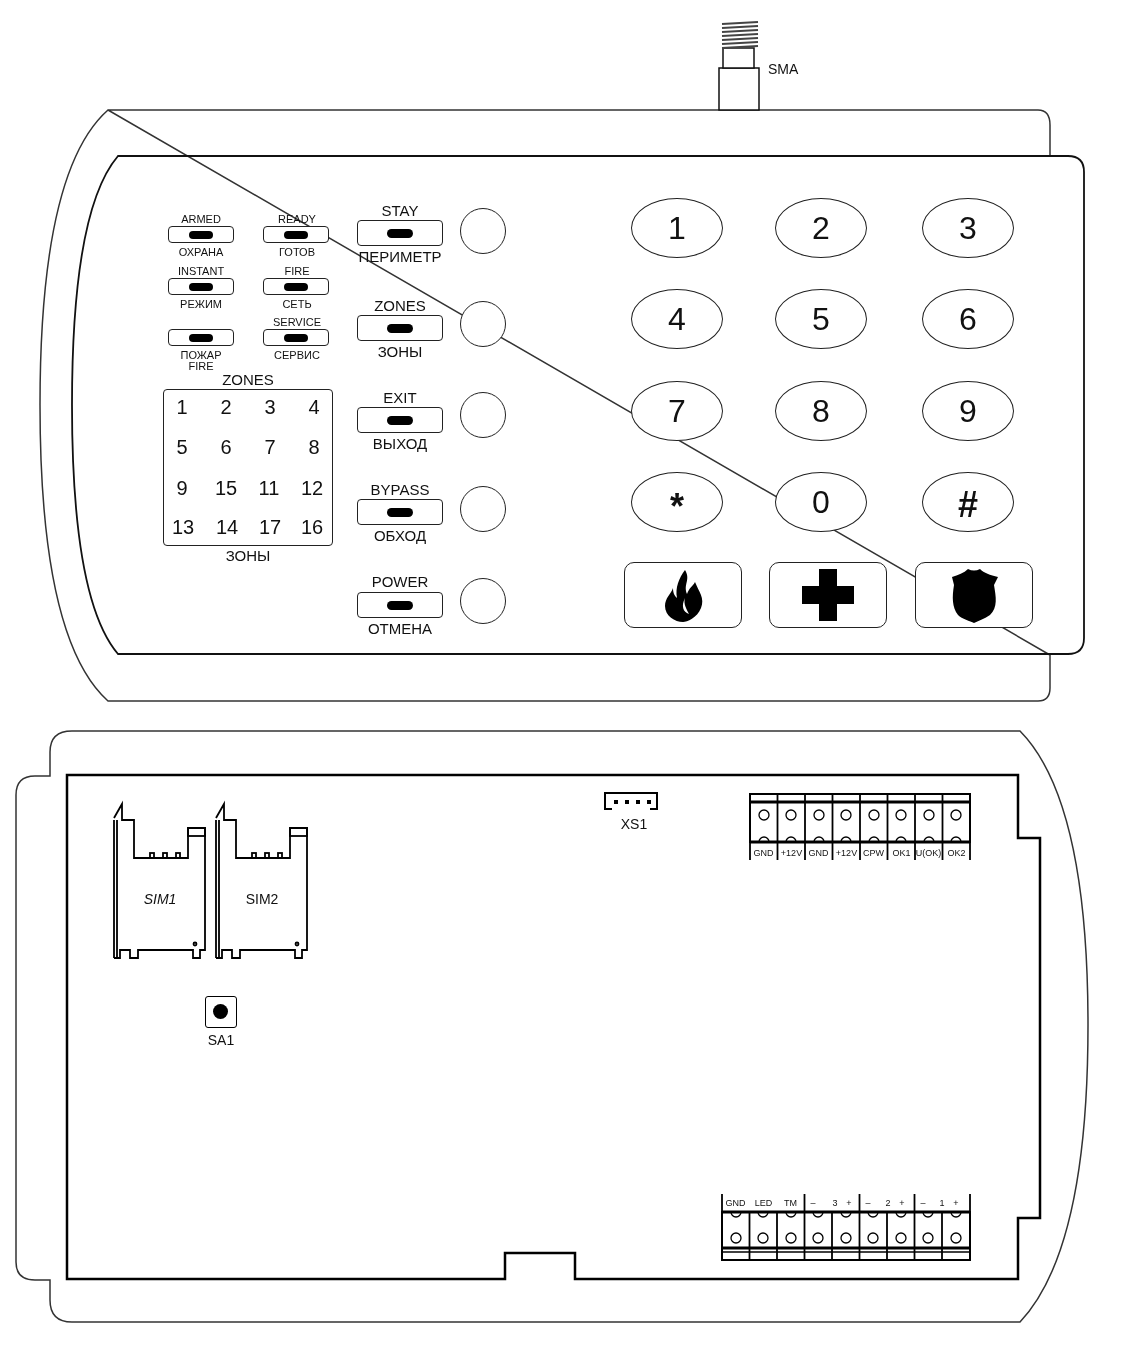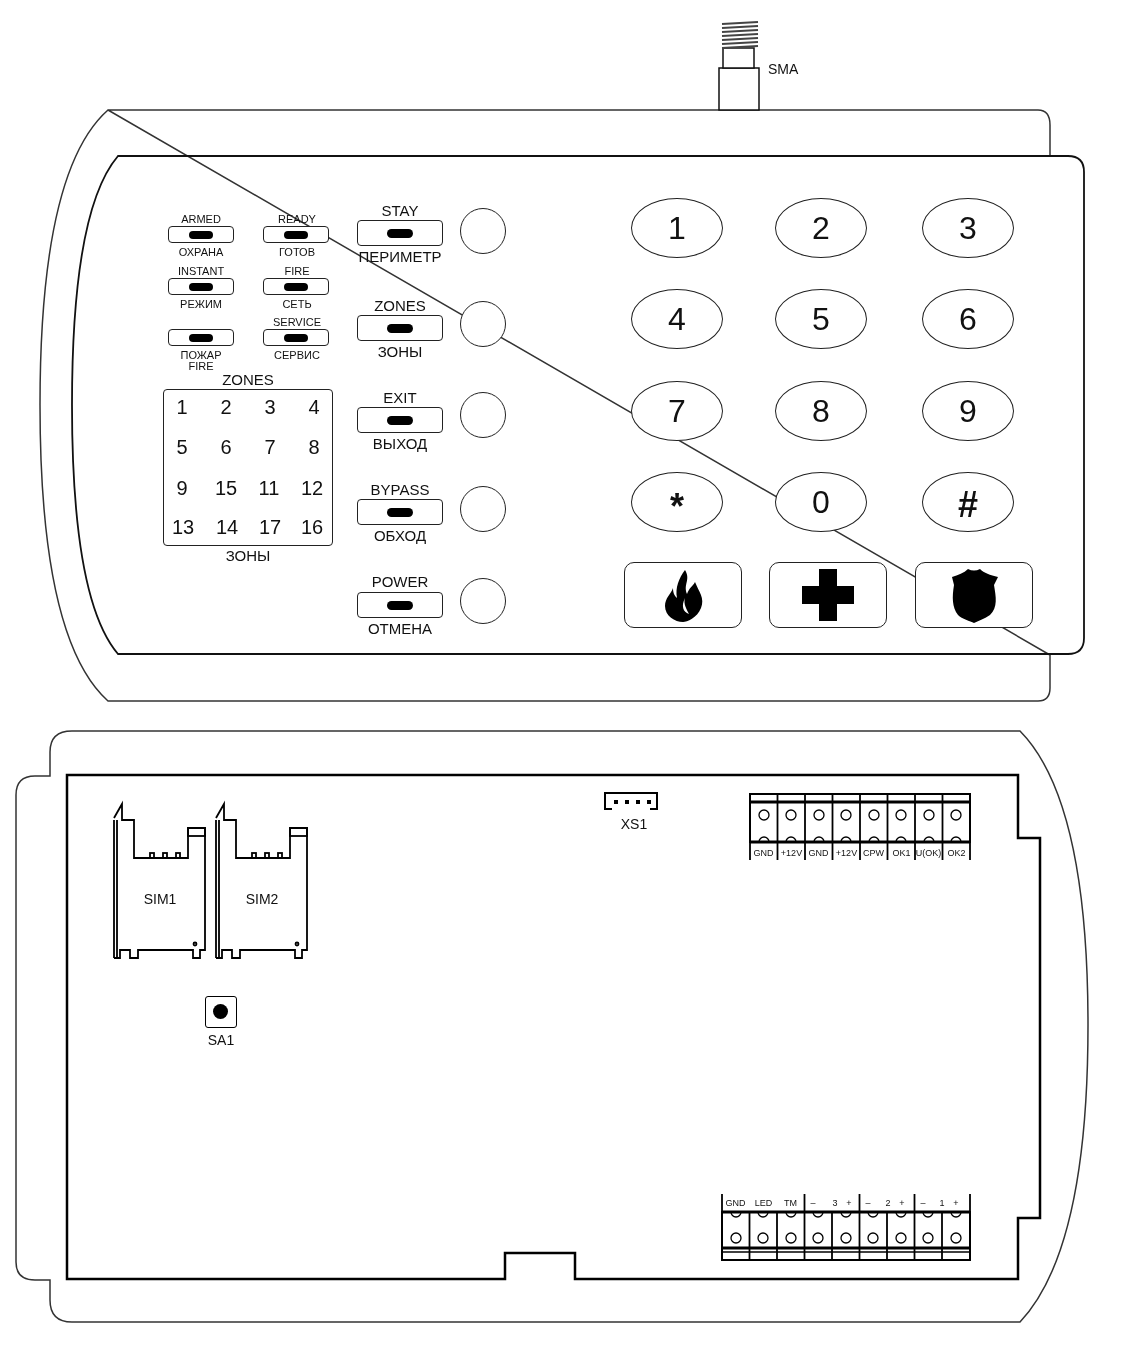--- a/index.html
+++ b/index.html
@@ -208,21 +208,21 @@
 
     <path d="M108 20 L108 158 M111 20 L111 158"></path>
     <path d="M108 18 L116 4 L116 20 L128 20 L128 58 L182 58 L182 28 L199 28 L199 150 L194 150 L194 158 L187 158 L187 150 L132 150 L132 158 L124 158 L124 150 L114 150 L114 158 L108 158"></path>
     <rect x="182" y="28" width="17" height="8"></rect>
     <rect x="144" y="53" width="4" height="5"></rect>
       <rect x="157" y="53" width="4" height="5"></rect>
       <rect x="170" y="53" width="4" height="5"></rect>
     <circle cx="189" cy="144" r="1.5"></circle>
   </g>
 </svg>
-<div class="pcb-label" style="left:130px;top:891px;width:60px;">SIM1</div>
+<div class="pcb-label" style="left:130px;top:891px;width:60px;font-style:italic;">SIM1</div>
 <div class="pcb-label" style="left:232px;top:891px;width:60px;">SIM2</div>
 
 <div class="abs" style="left:205px;top:996px;width:32px;height:32px;border:1.8px solid #000;border-radius:3px;box-sizing:border-box;">
   <div style="position:absolute;left:7px;top:7px;width:15px;height:15px;background:#000;border-radius:50%;"></div>
 </div>
 <div class="pcb-label" style="left:196px;top:1032px;width:50px;">SA1</div>
 
 <div class="abs" style="left:604px;top:792px;width:54px;height:18px;border:2px solid #000;border-bottom:none;box-sizing:border-box;">
   <div style="position:absolute;left:0;bottom:0;width:6px;border-bottom:2px solid #000;"></div>
   <div style="position:absolute;right:0;bottom:0;width:6px;border-bottom:2px solid #000;"></div>

